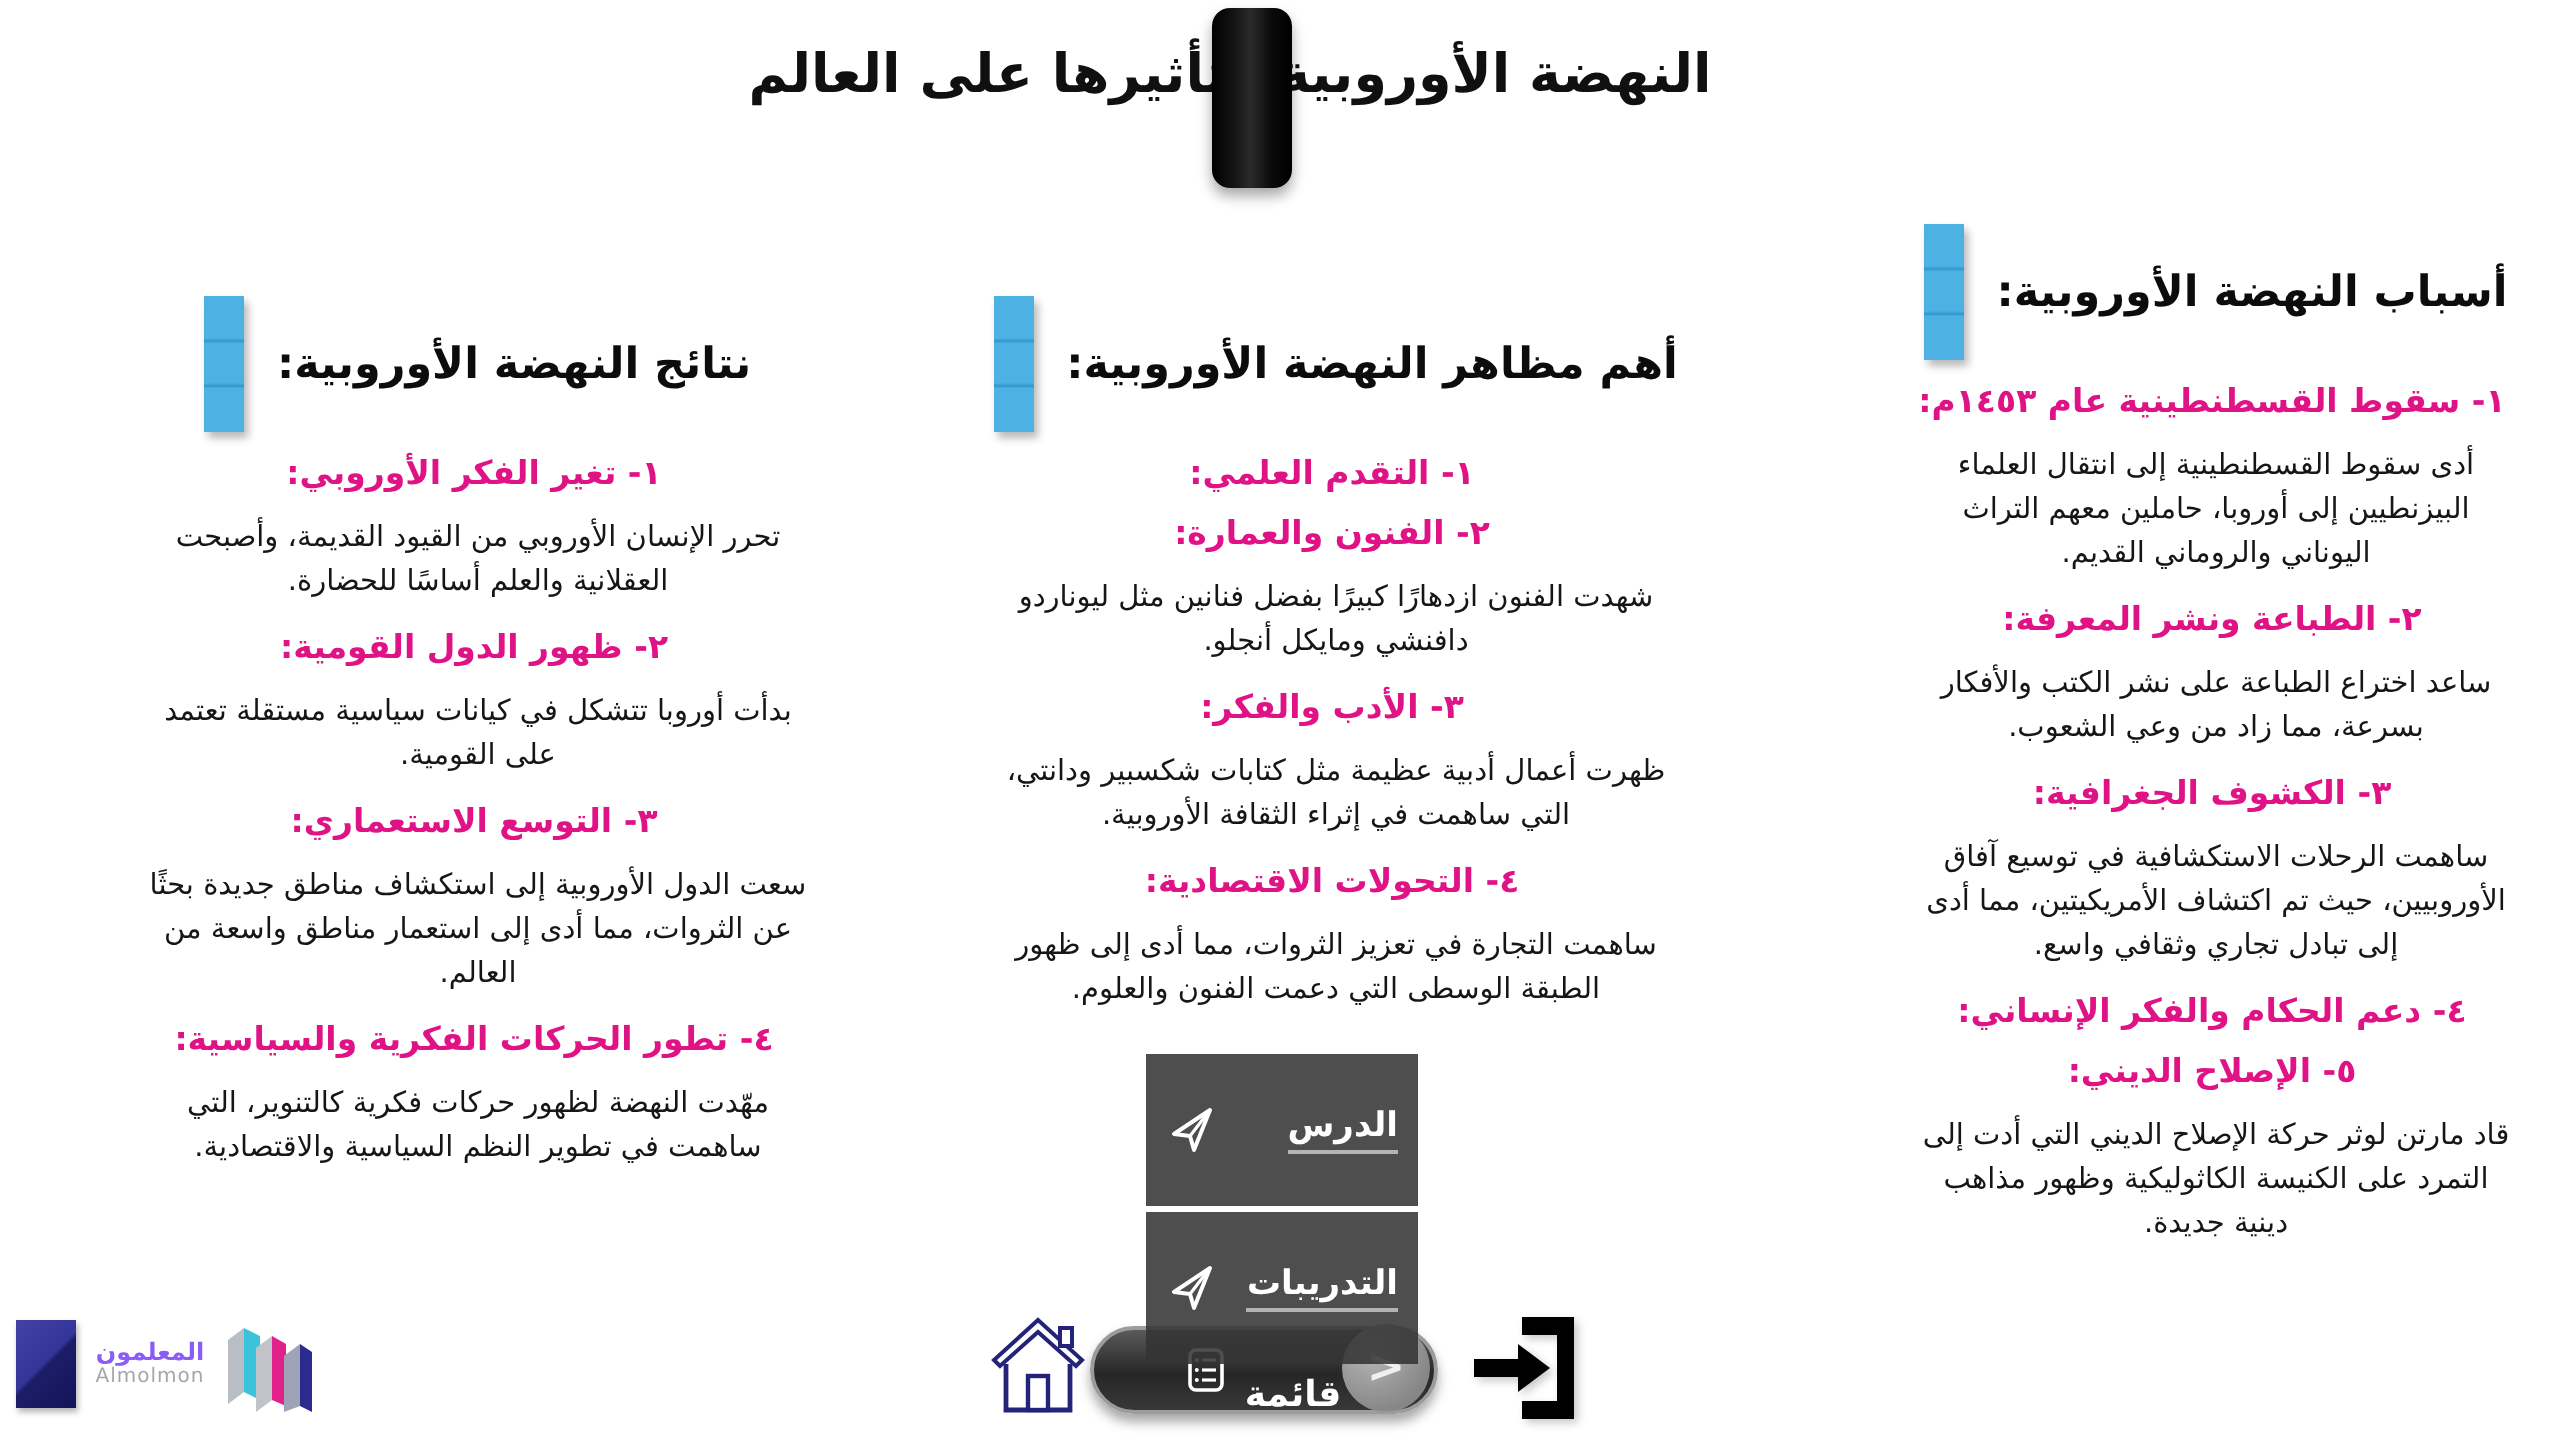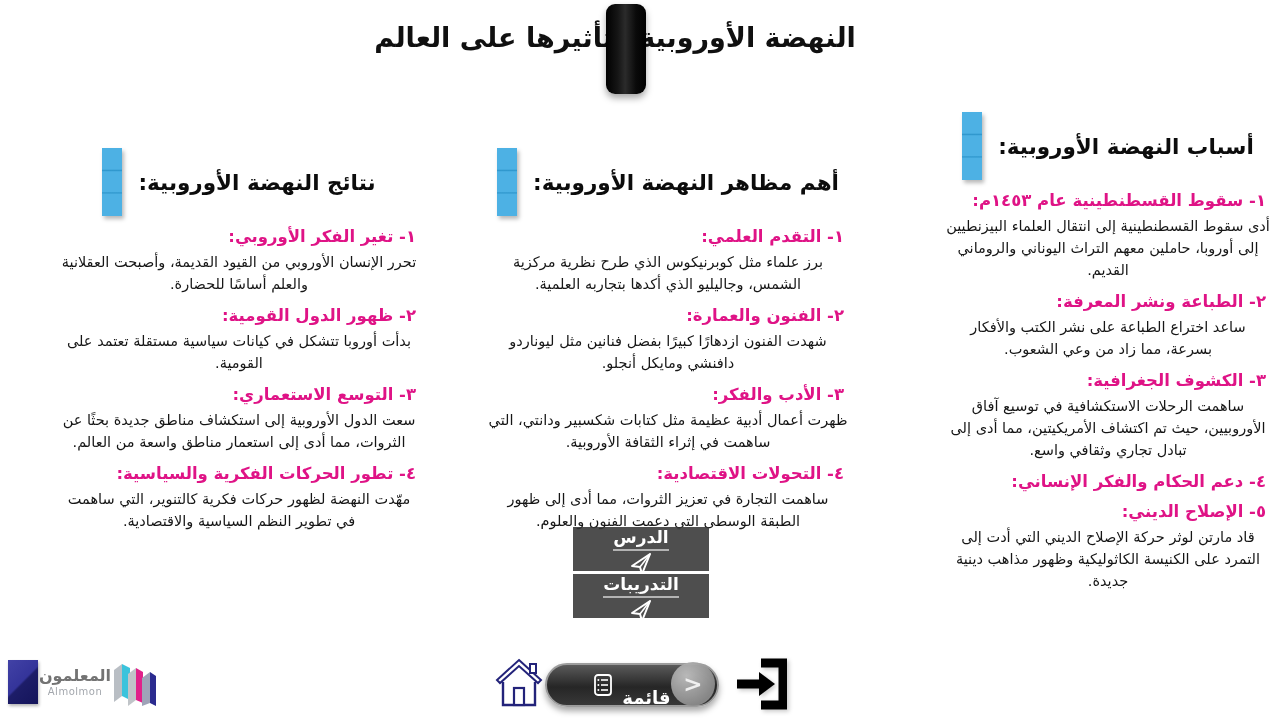--- a/index.html
+++ b/index.html
@@ -27,35 +27,35 @@
   #col-results {right:860px; top:148px; width:362px;}
   .col-header{display:flex;align-items:center;justify-content:center;gap:16px;margin-bottom:4px;}
   .col-header .h-text{font-size:21.5px;font-weight:bold;color:#0c0c0c;}
   .vbar{
     width:20px;height:68px;flex:0 0 20px;
     background:linear-gradient(#4db1e4 0%,#4db1e4 31%,#2f97cd 33%,#4db1e4 35%,
                #4db1e4 64%,#2f97cd 66%,#4db1e4 68%,#4db1e4 100%);
     box-shadow:2px 3px 4px rgba(0,0,0,.28);
   }
   .item-title{
-    color:#df1386;font-weight:bold;font-size:16.5px;text-align:right;
+    color:#df1386;font-weight:bold;font-size:16.5px;text-align:center;
     margin:11px 4px 5px 0;
   }
   .item-body{
-    font-size:14.5px;color:#161616;text-align:center;line-height:1.52;margin:0;
+    font-size:14.5px;color:#161616;text-align:center;line-height:1.52;margin:12px;
   }
   
   .menu-overlay{
     position:absolute;left:573px;top:527px;width:136px;
     display:flex;flex-direction:column;gap:3px;z-index:6;
   }
   .menu-btn{
     height:44px;background:rgba(52,52,52,.87);
     display:flex;align-items:center;justify-content:space-between;
-    padding:0 10px;cursor:pointer;flex-direction:column;
+    padding:16px 10px;cursor:pointer;
   }
   .menu-btn .label{
     color:#fff;font-size:17px;font-weight:bold;
     border-bottom:2px solid #b3b3b3;padding-bottom:2px;
   }
   .menu-btn svg{flex:0 0 auto;}
   
   .home-btn{position:absolute;left:494px;top:656px;width:50px;height:52px;cursor:pointer;}
   .exit-btn{position:absolute;left:733px;top:658px;width:54px;height:52px;cursor:pointer;
             filter:drop-shadow(2px 2px 2px #c9c9c9);}
@@ -78,21 +78,21 @@
   .logo{
     position:absolute;left:8px;top:650px;width:152px;height:64px;
     direction:ltr;display:flex;align-items:center;gap:6px;
   }
   .logo-cover{
     width:30px;height:44px;flex:0 0 30px;
     background:linear-gradient(135deg,#4242a6 0%,#34349a 48%,#1d1d68 52%,#14145a 100%);
     box-shadow:1px 2px 3px rgba(0,0,0,.3);
   }
   .logo-text{display:flex;flex-direction:column;align-items:center;width:62px;}
-  .logo-ar{font-size:16px;font-weight:bold;color:#737373;direction:rtl;line-height:1.2;}
+  .logo-ar{font-size:12px;font-weight:bold;color:#8b5cf6;direction:rtl;line-height:1.2;}
   .logo-en{font-size:10px;color:#a3a7ad;letter-spacing:.5px;line-height:1.2;}
 </style>
 </head>
 <body>
 
 <div class="stage">
 
   <div class="slide-title">النهضة الأوروبية وتأثيرها على العالم</div>
   <div class="black-marker"></div>
 
@@ -111,21 +111,20 @@
     <div class="item-title">٥- الإصلاح الديني:</div>
     <p class="item-body">قاد مارتن لوثر حركة الإصلاح الديني التي أدت إلى التمرد على الكنيسة الكاثوليكية وظهور مذاهب دينية جديدة.</p>
   </div>
 
   <div class="col" id="col-aspects">
     <div class="col-header">
       <span class="h-text">أهم مظاهر النهضة الأوروبية:</span>
       <div class="vbar"></div>
     </div>
     <div class="item-title">١- التقدم العلمي:</div>
-    <p class="item-body">برز علماء مثل كوبرنيكوس الذي طرح نظرية مركزية الشمس، وجاليليو الذي أكدها بتجاربه العلمية.</p>
     <div class="item-title">٢- الفنون والعمارة:</div>
     <p class="item-body">شهدت الفنون ازدهارًا كبيرًا بفضل فنانين مثل ليوناردو دافنشي ومايكل أنجلو.</p>
     <div class="item-title">٣- الأدب والفكر:</div>
     <p class="item-body">ظهرت أعمال أدبية عظيمة مثل كتابات شكسبير ودانتي، التي ساهمت في إثراء الثقافة الأوروبية.</p>
     <div class="item-title">٤- التحولات الاقتصادية:</div>
     <p class="item-body">ساهمت التجارة في تعزيز الثروات، مما أدى إلى ظهور الطبقة الوسطى التي دعمت الفنون والعلوم.</p>
   </div>
 
   <div class="col" id="col-results">
     <div class="col-header">

